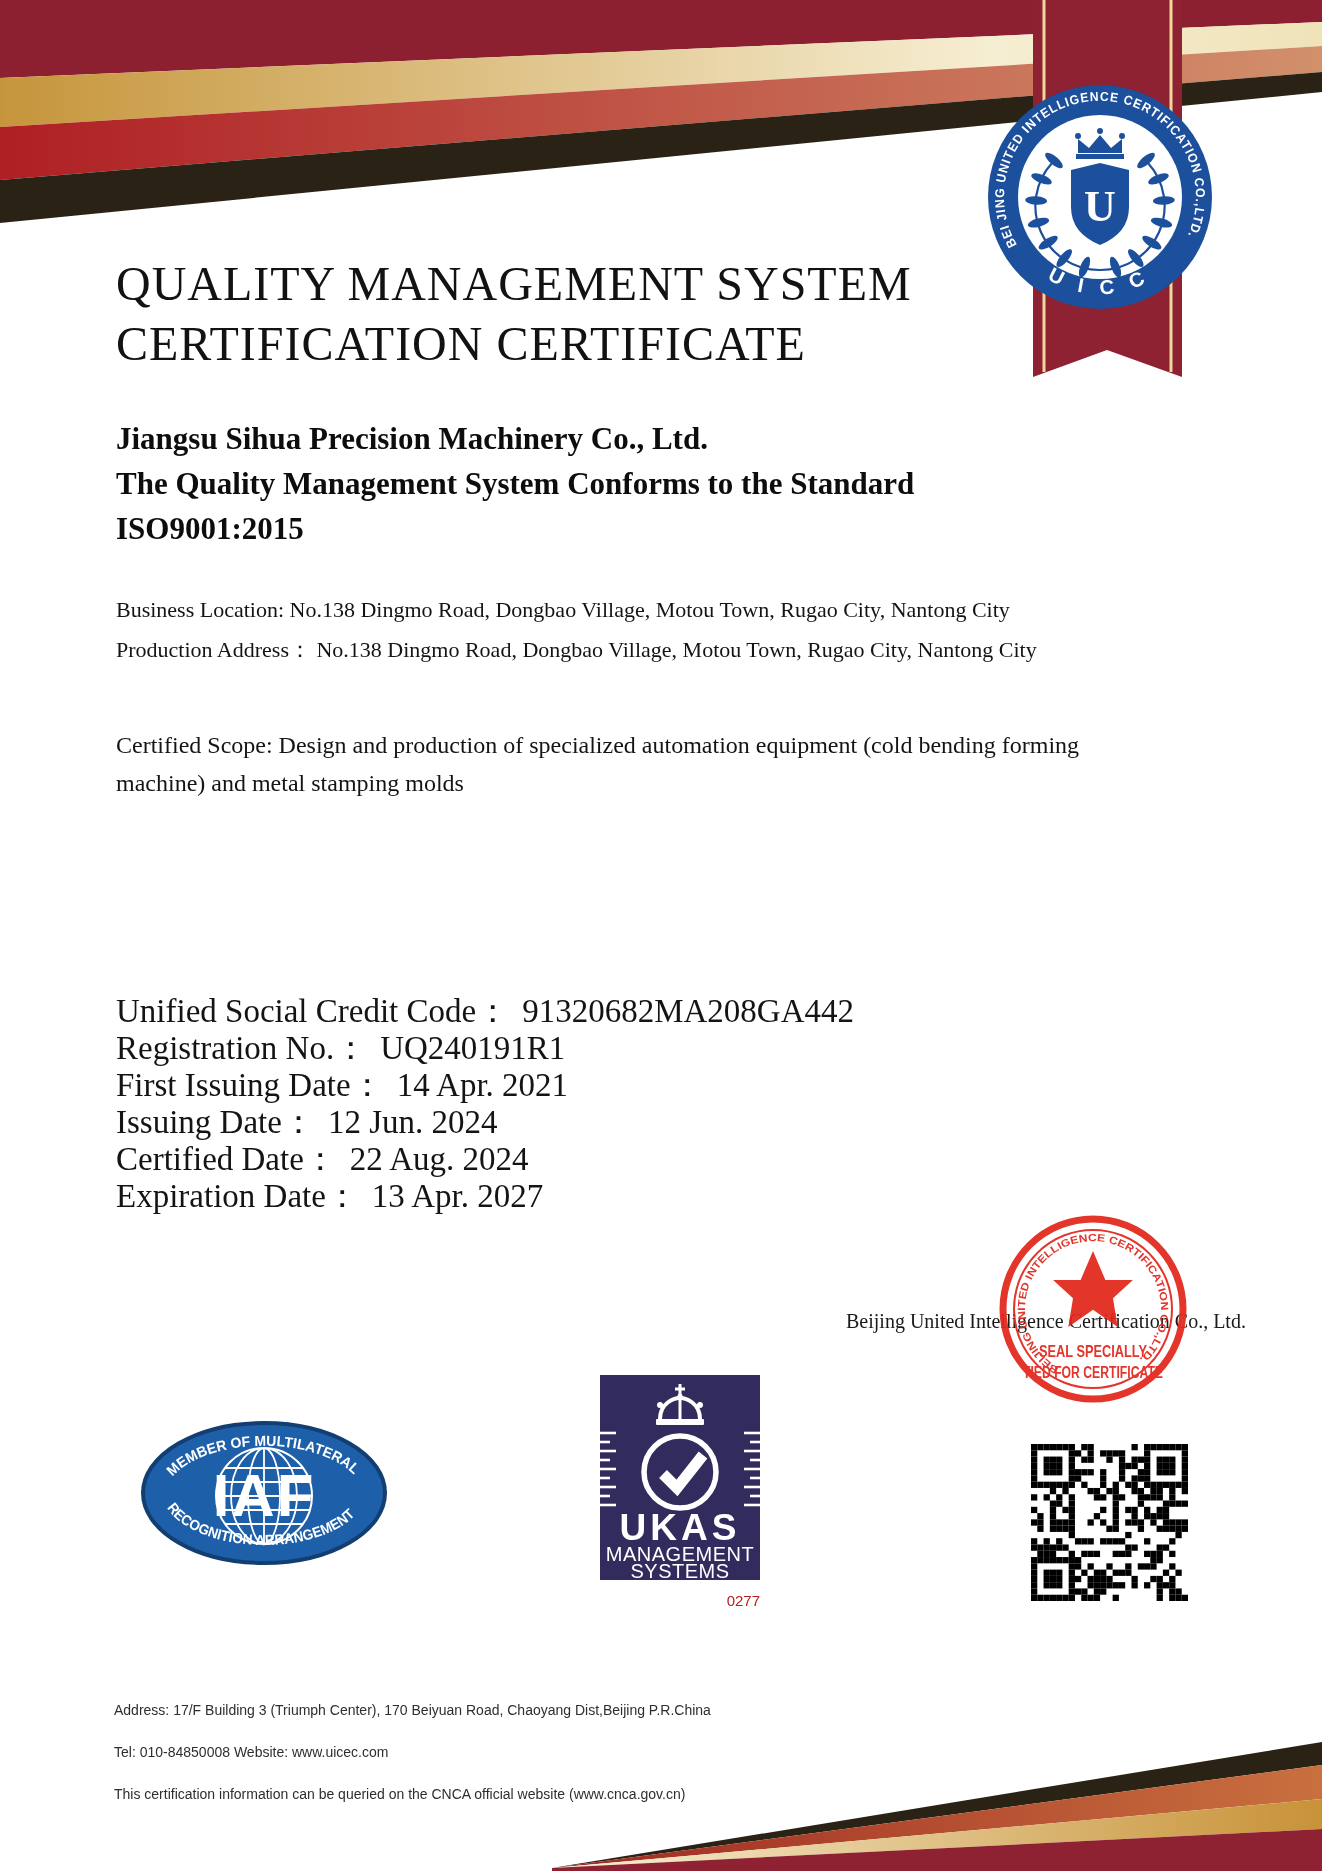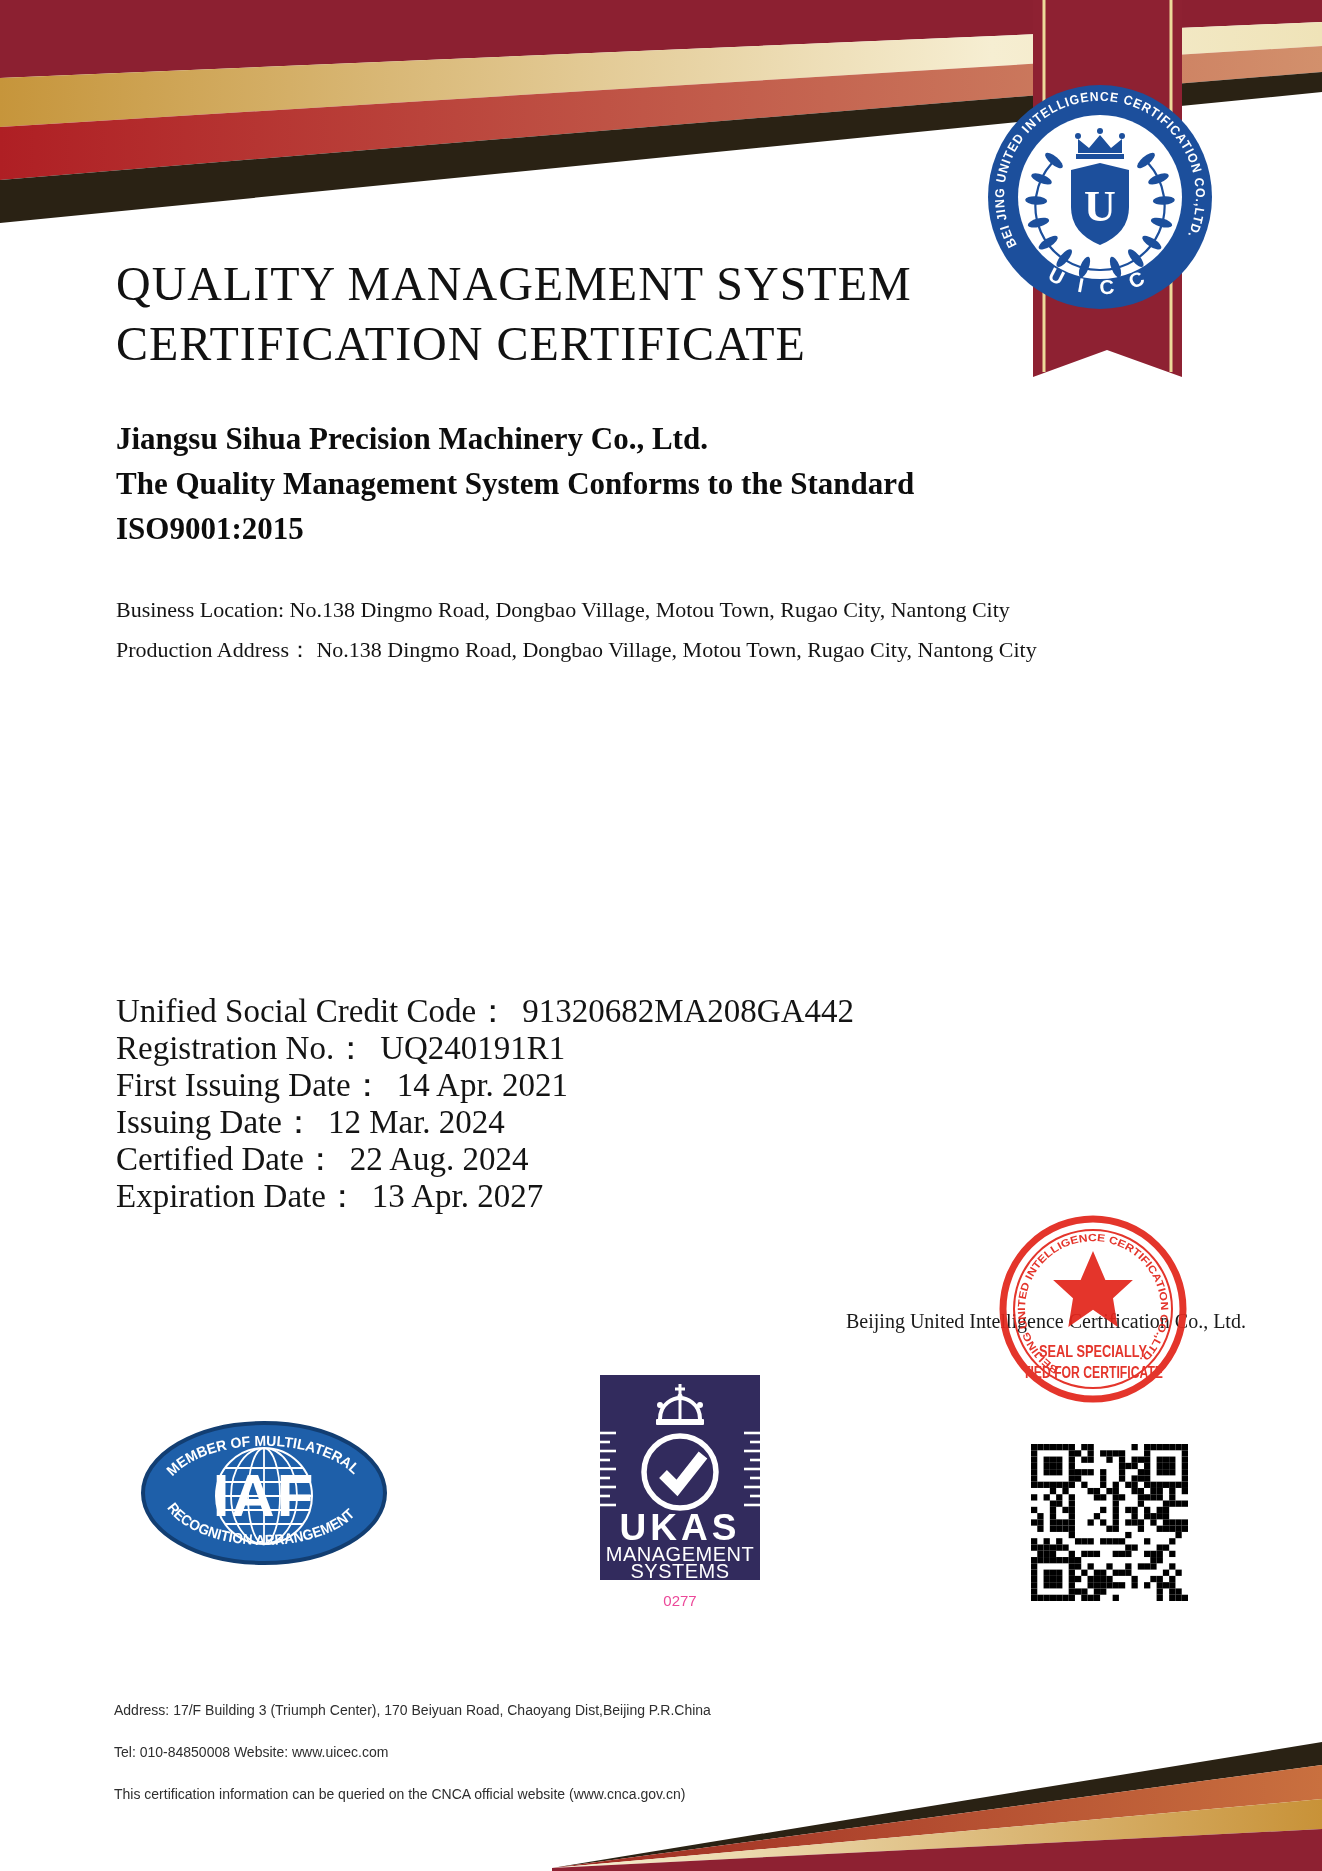--- a/index.html
+++ b/index.html
@@ -7,21 +7,21 @@
         font-family:"Liberation Serif","DejaVu Serif",serif;color:#111;}
   .abs{position:absolute;}
   .title{left:116px;top:254px;font-size:48px;line-height:60px;letter-spacing:1px;color:#121212;}
   .companyblock{left:116px;top:416px;font-size:31px;font-weight:bold;line-height:45px;color:#0d0d0d;}
   .addressblock{left:116px;top:590px;font-size:22px;line-height:40px;color:#141414;}
   .scopeblock{left:116px;top:726px;font-size:24px;line-height:38px;color:#141414;}
   .detailsblock{left:116px;top:993px;font-size:33px;line-height:37px;color:#141414;}
   .detail-value{margin-left:13px;}
   .issuerline{left:846px;top:1310px;font-size:20px;color:#1a1a1a;white-space:nowrap;}
   .footerline{left:114px;font-size:14px;color:#2e2e2e;font-family:"Liberation Sans","DejaVu Sans",sans-serif;white-space:nowrap;}
-  .ukas-number{left:600px;top:1592px;width:160px;text-align:center;font-size:15px;color:#ec4899;
+  .ukas-number{left:600px;top:1592px;width:160px;text-align:right;font-size:15px;color:#b91c1c;
                font-family:"Liberation Sans","DejaVu Sans",sans-serif;}
   svg{display:block;}
 </style>
 </head>
 <body>
 
 <div class="page">
 
   <svg class="abs" style="left:0;top:0;" width="1322" height="400" viewBox="0 0 1322 400">
     <defs>
@@ -106,33 +106,37 @@
     <div>Jiangsu Sihua Precision Machinery Co., Ltd.</div>
     <div>The Quality Management System Conforms to the Standard</div>
     <div>ISO9001:2015</div>
   </div>
 
   <div class="abs addressblock">
     <div>Business Location: No.138 Dingmo Road, Dongbao Village, Motou Town, Rugao City, Nantong City</div>
     <div>Production Address： No.138 Dingmo Road, Dongbao Village, Motou Town, Rugao City, Nantong City</div>
   </div>
 
+  <div class="abs scopeblock">
+    <div>Certified Scope: Design and production of specialized automation equipment (cold bending forming</div>
+    <div>machine) and metal stamping molds</div>
+  </div>
 
   <div class="abs detailsblock">
     <div>
       <span>Unified Social Credit Code：</span><span class="detail-value">91320682MA208GA442</span>
     </div>
     <div>
       <span>Registration No.：</span><span class="detail-value">UQ240191R1</span>
     </div>
     <div>
       <span>First Issuing Date：</span><span class="detail-value">14 Apr. 2021</span>
     </div>
     <div>
-      <span>Issuing Date：</span><span class="detail-value">12 Mar. 2024</span>
+      <span>Issuing Date：</span><span class="detail-value">12 Jun. 2024</span>
     </div>
     <div>
       <span>Certified Date：</span><span class="detail-value">22 Aug. 2024</span>
     </div>
     <div>
       <span>Expiration Date：</span><span class="detail-value">13 Apr. 2027</span>
     </div>
   </div>
 
   <div class="abs issuerline">Beijing United Intelligence Certification Co., Ltd.</div>

